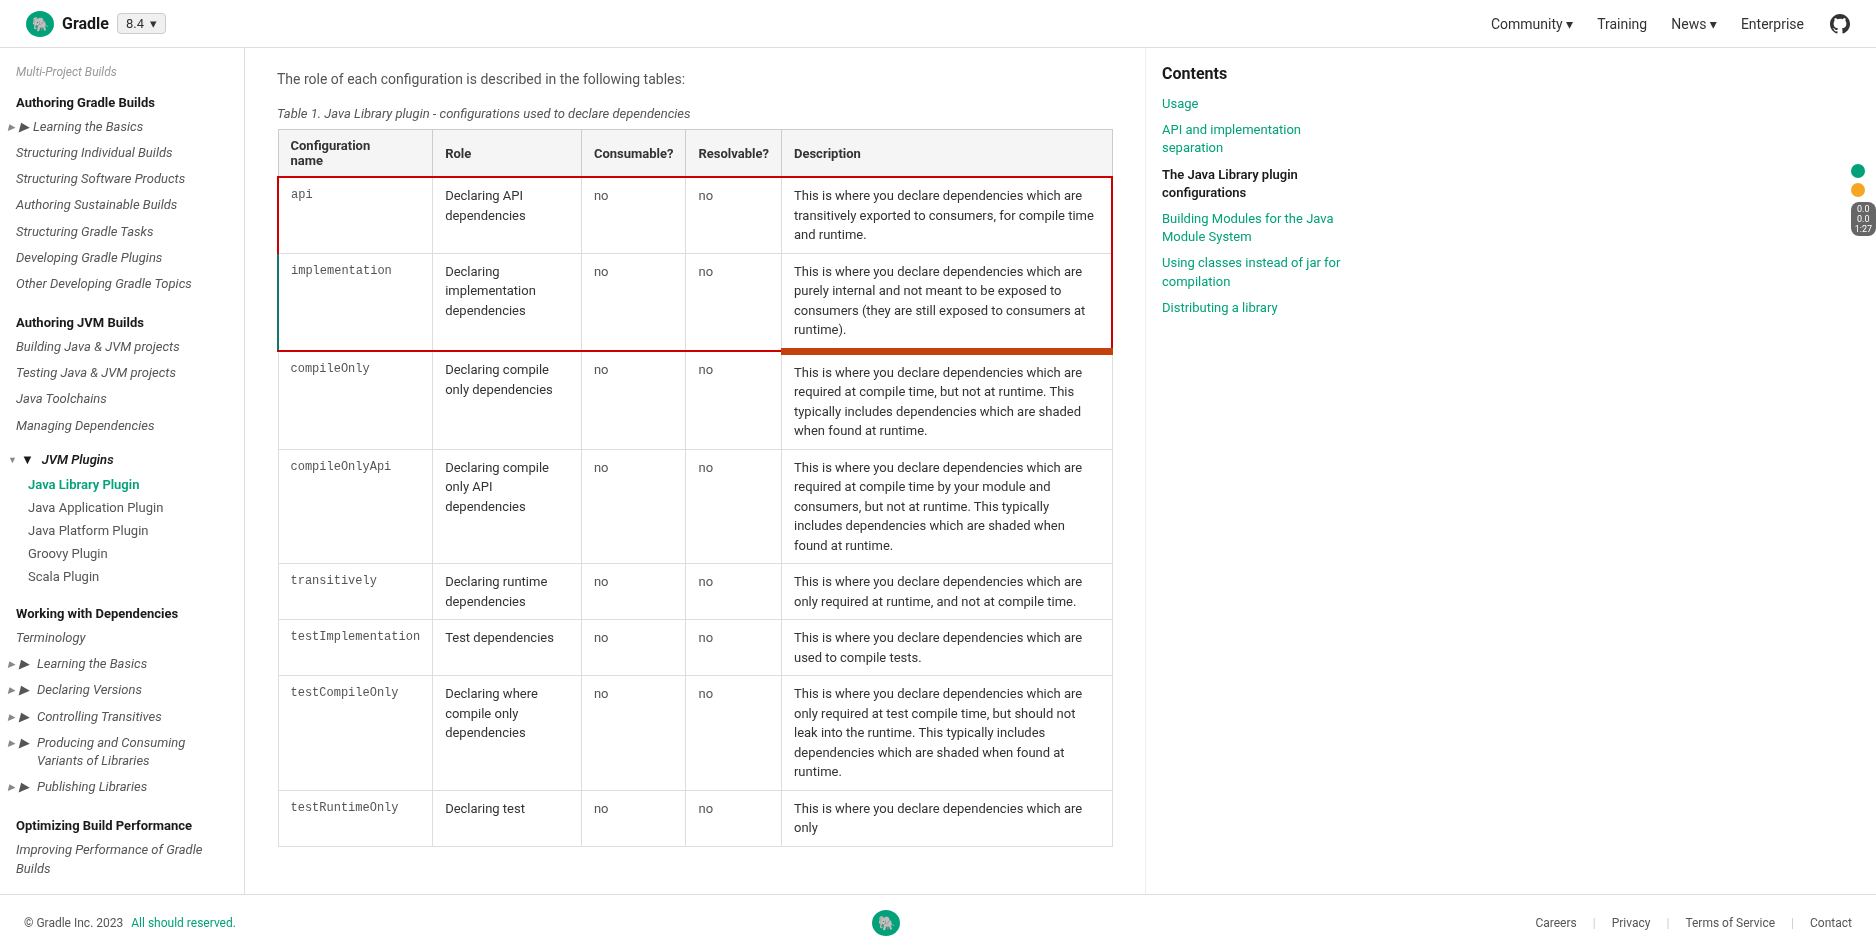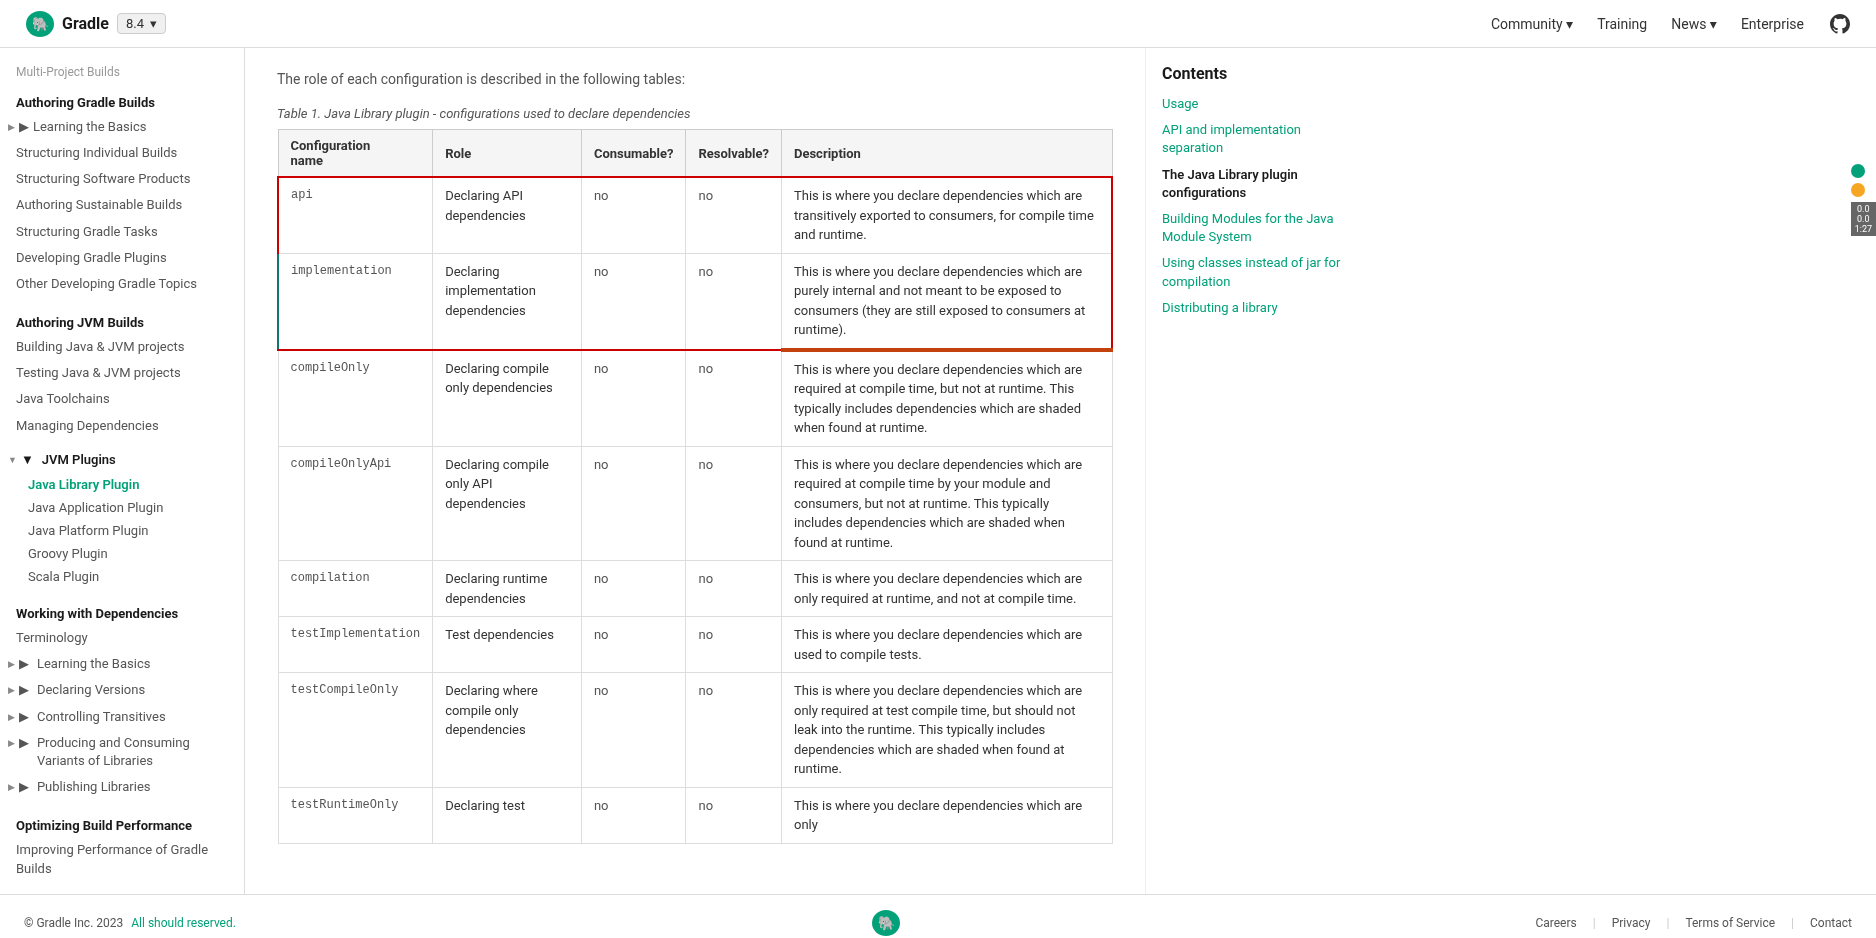--- a/index.html
+++ b/index.html
@@ -14,21 +14,21 @@
     .header-nav { display: flex; align-items: center; gap: 24px; }
     .header-nav a { color: #333; text-decoration: none; font-size: 14px; cursor: pointer; }
     .github-icon { width: 24px; height: 24px; cursor: pointer; }
 
     
     .layout { display: flex; flex: 1; overflow: hidden; }
 
     
     .sidebar { width: 245px; min-width: 245px; border-right: 1px solid #ddd; overflow-y: auto; padding: 12px 0; font-size: 13px; background: #fff; }
     .sidebar-section-title { font-weight: 700; font-size: 13px; color: #1a1a1a; padding: 10px 16px 4px 16px; }
-    .sidebar-item { padding: 4px 16px 4px 20px; color: #555; cursor: pointer; line-height: 1.4; }
+    .sidebar-item { padding: 4px 16px 4px 20px; color: #555; cursor: pointer; line-height: 1.4; font-style: italic; }
     .sidebar-item.with-arrow { padding-left: 8px; display: flex; align-items: flex-start; gap: 4px; }
     .sidebar-item.with-arrow::before { content: '▶'; font-size: 9px; margin-top: 3px; color: #888; flex-shrink: 0; }
     .sidebar-item.expanded::before { content: '▼'; }
     .sidebar-subsection { padding: 4px 16px 4px 28px; color: #555; cursor: pointer; }
     .sidebar-subsection.active { color: #02a179; font-weight: 600; }
     .sidebar-divider { height: 8px; }
 
     
     .main-content { flex: 1; overflow-y: auto; padding: 20px 32px; max-width: 900px; }
     .intro-text { color: #555; margin-bottom: 16px; font-size: 14px; line-height: 1.6; }
@@ -189,38 +189,38 @@
           <td style="border-top: 2px solid #cc0000;">Declaring API dependencies</td>
           <td class="no-val" style="border-top: 2px solid #cc0000;">no</td>
           <td class="no-val" style="border-top: 2px solid #cc0000;">no</td>
           <td style="border-right: 2px solid #cc0000; border-top: 2px solid #cc0000;">This is where you declare dependencies which are transitively exported to consumers, for compile time and runtime.</td>
         </tr>
         <tr>
           <td class="mono" style="border-left: 2px solid #0f766e; border-bottom: 2px solid #cc0000;">implementation</td>
           <td style="border-bottom: 2px solid #cc0000;">Declaring implementation dependencies</td>
           <td class="no-val" style="border-bottom: 2px solid #cc0000;">no</td>
           <td class="no-val" style="border-bottom: 2px solid #cc0000;">no</td>
-          <td style="border-right: 2px solid #cc0000; border-bottom: 4px solid #c2410c;">This is where you declare dependencies which are purely internal and not meant to be exposed to consumers (they are still exposed to consumers at runtime).</td>
+          <td style="border-right: 2px solid #cc0000; border-bottom: 7px solid #c2410c;">This is where you declare dependencies which are purely internal and not meant to be exposed to consumers (they are still exposed to consumers at runtime).</td>
         </tr>
         <tr>
           <td class="mono">compileOnly</td>
           <td>Declaring compile only dependencies</td>
           <td class="no-val">no</td>
           <td class="no-val">no</td>
           <td>This is where you declare dependencies which are required at compile time, but not at runtime. This typically includes dependencies which are shaded when found at runtime.</td>
         </tr>
         <tr>
           <td class="mono">compileOnlyApi</td>
           <td>Declaring compile only API dependencies</td>
           <td class="no-val">no</td>
           <td class="no-val">no</td>
           <td>This is where you declare dependencies which are required at compile time by your module and consumers, but not at runtime. This typically includes dependencies which are shaded when found at runtime.</td>
         </tr>
         <tr>
-          <td class="mono">compilation</td>
+          <td class="mono">transitively</td>
           <td>Declaring runtime dependencies</td>
           <td class="no-val">no</td>
           <td class="no-val">no</td>
           <td>This is where you declare dependencies which are only required at runtime, and not at compile time.</td>
         </tr>
         <tr>
           <td class="mono">testImplementation</td>
           <td>Test dependencies</td>
           <td class="no-val">no</td>
           <td class="no-val">no</td>
@@ -287,18 +287,18 @@
     <span class="separator">|</span>
     <a class="footer-link">Terms of Service</a>
     <span class="separator">|</span>
     <a class="footer-link">Contact</a>
   </div>
 </footer>
 
 <div class="right-indicators" style="position:fixed; right:0; top:200px; display:flex; flex-direction:column; gap:1px;">
   <div style="width:14px; height:14px; background:#02a179; border-radius:50%; cursor:pointer;"></div>
   <div style="width:14px; height:14px; background:#f5a623; border-radius:50%; cursor:pointer; margin-top:4px;"></div>
-  <div style="background:rgba(0,0,0,0.6); color:white; font-size:9px; padding:2px 4px; text-align:center; margin-top:4px;">
+  <div style="background:rgba(0,0,0,0.6); color:white; font-size:9px; padding:2px 4px; text-align:center; margin-top:4px;border-radius:8px;">
     <div>0.0</div>
     <div>0.0</div>
     <div>1:27</div>
   </div>
 </div>
 
 </body></html>

